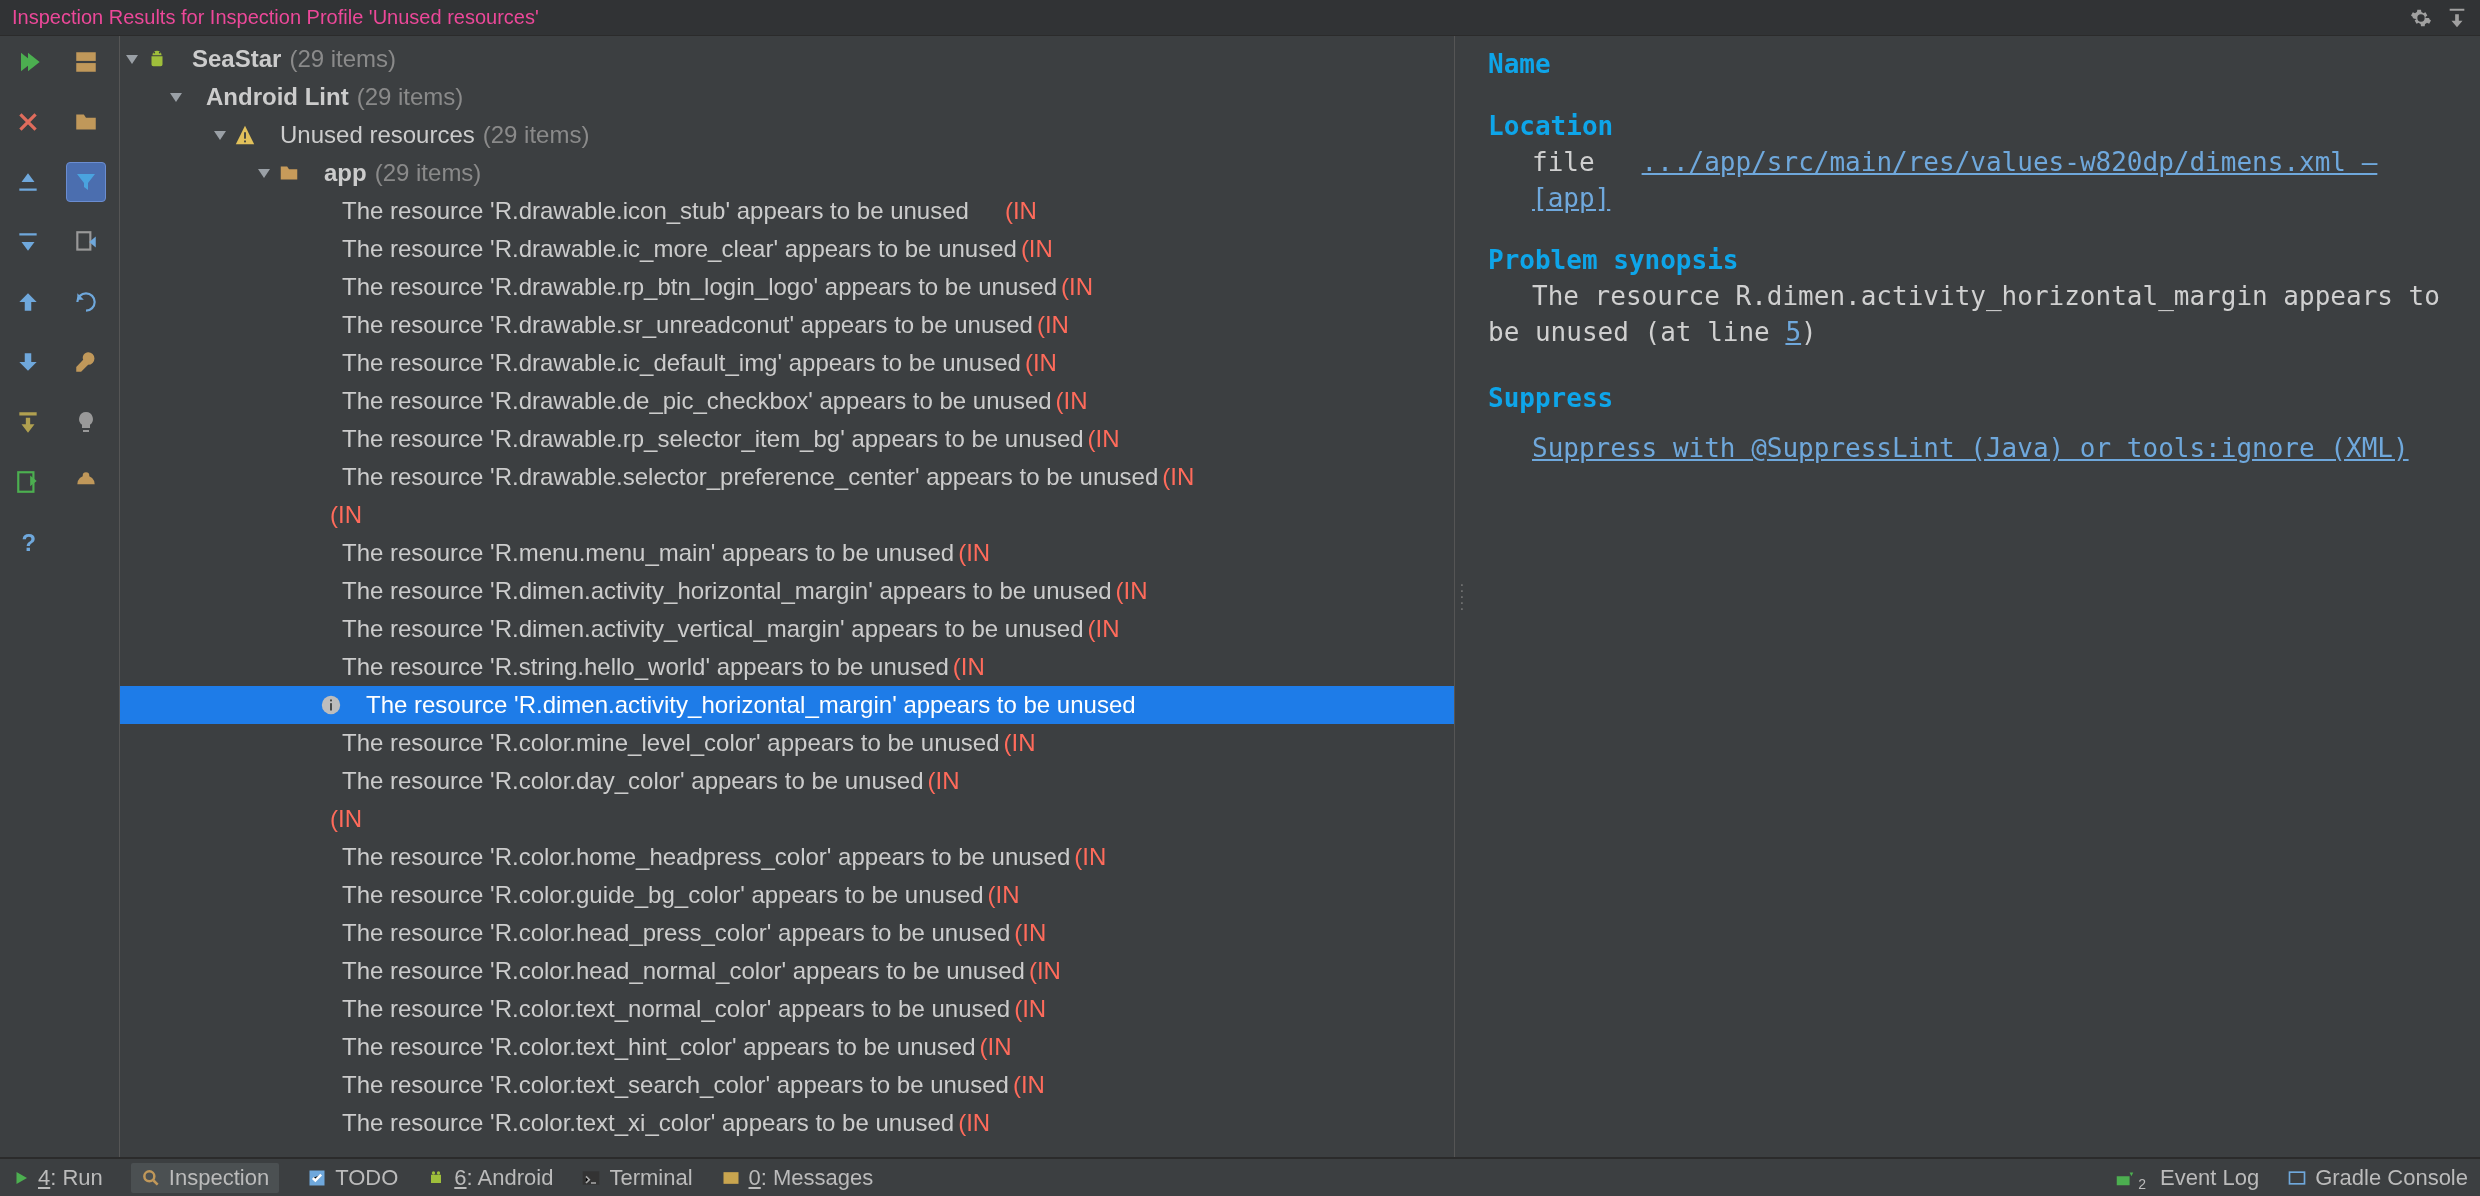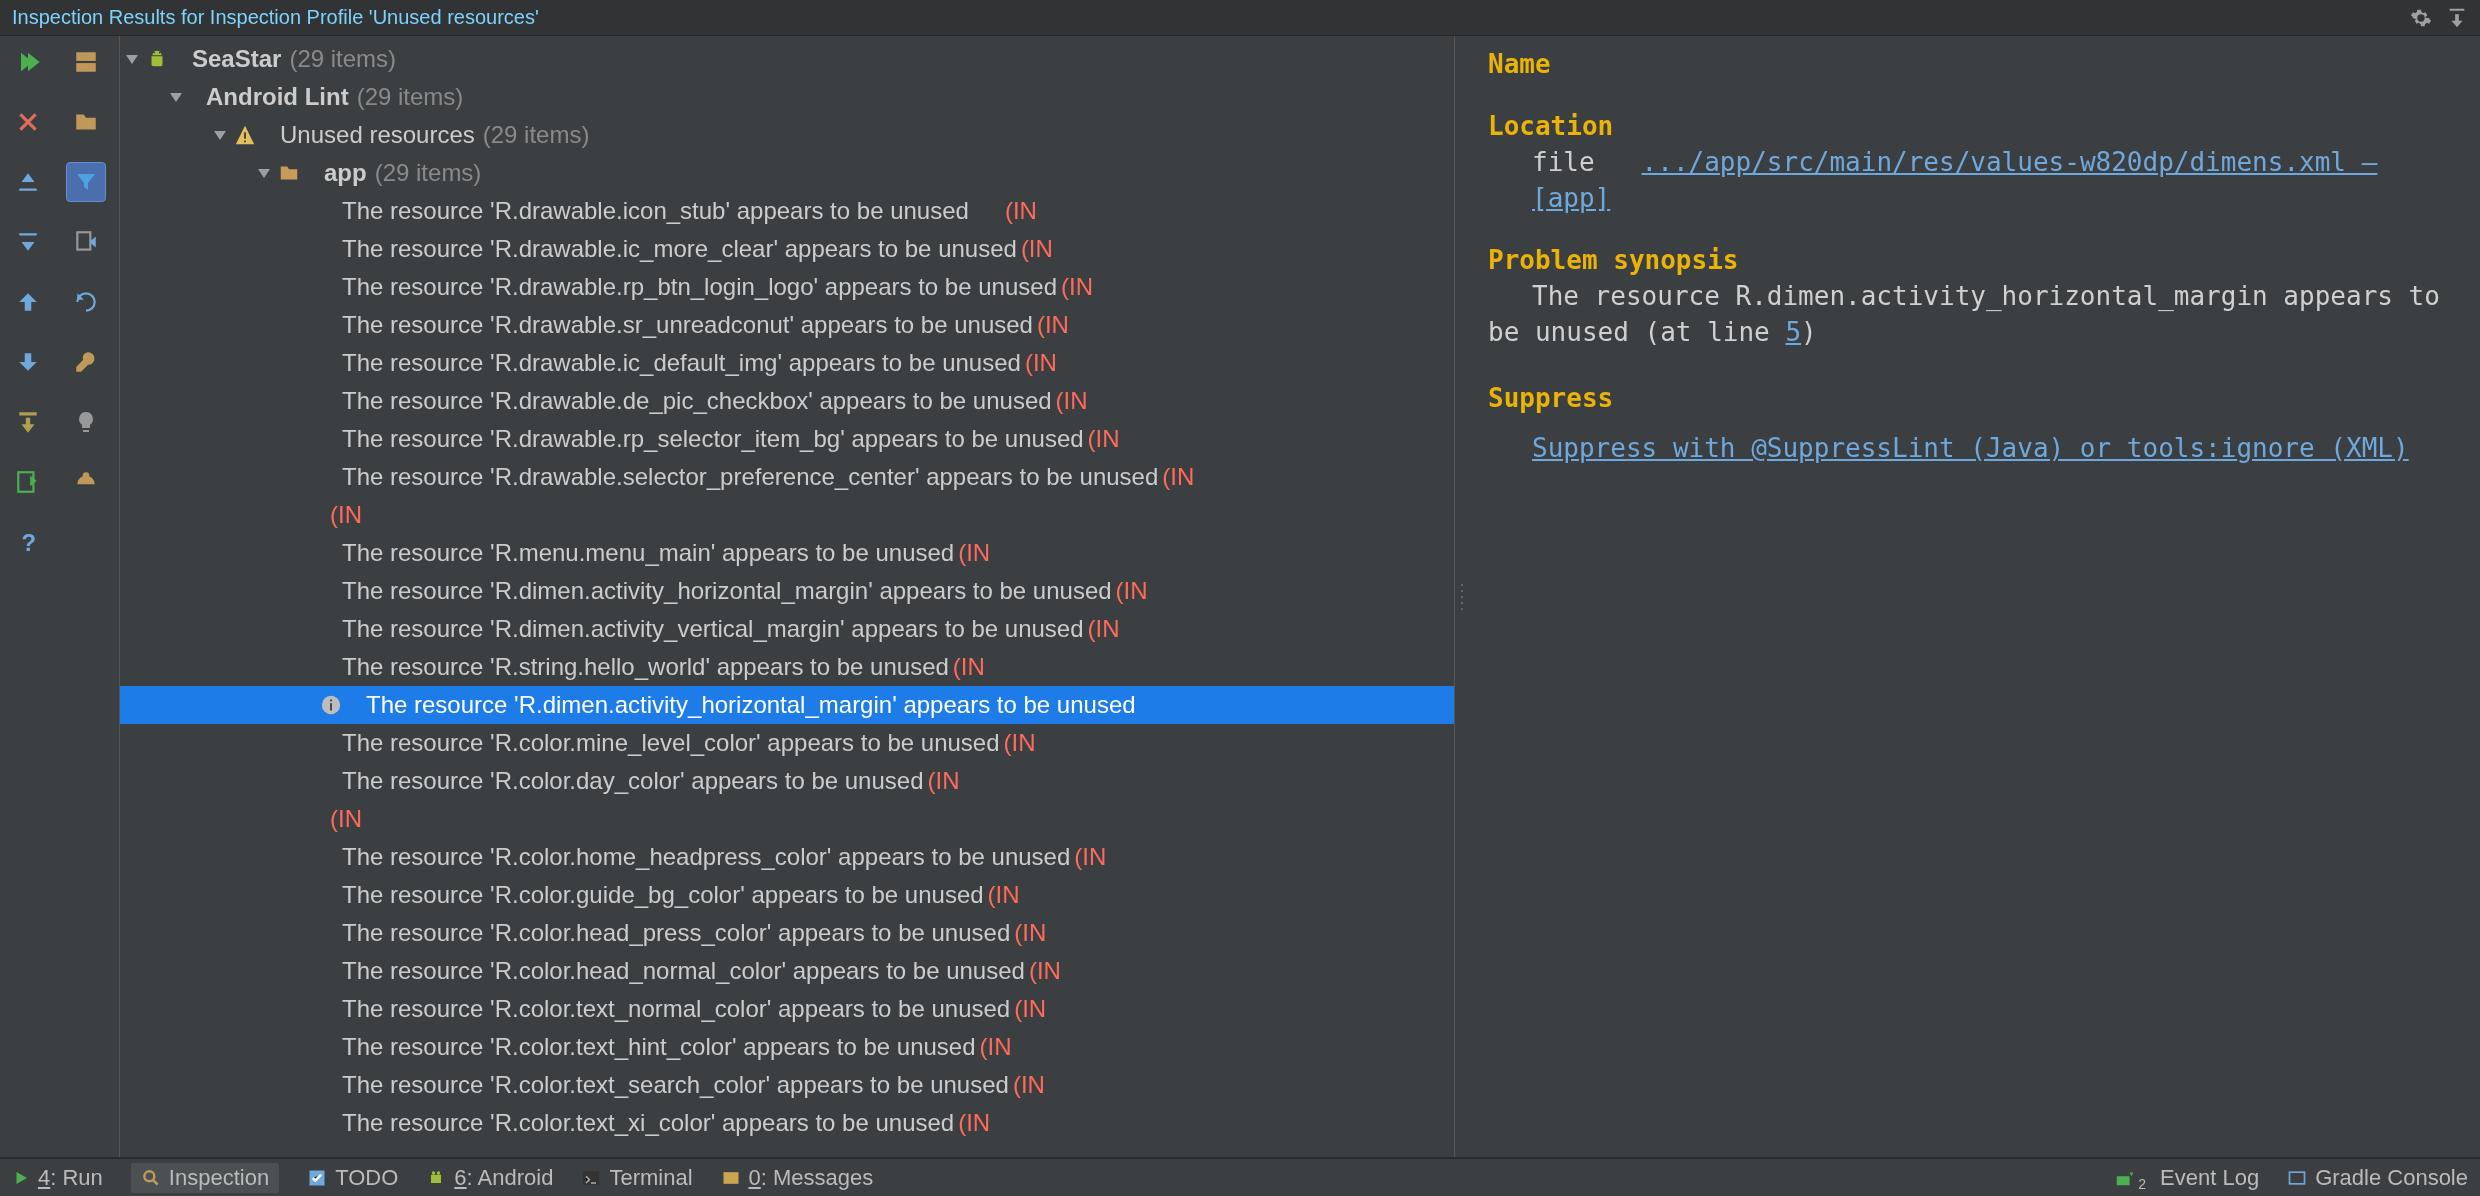--- a/index.html
+++ b/index.html
@@ -20,21 +20,21 @@
 
   
   .titlebar {
     height: 36px;
     background: #313335;
     border-bottom: 1px solid #2b2b2b;
     display: flex;
     align-items: center;
     padding: 0 12px;
     font-size: 20px;
-    color: #7dd3fc;
+    color: #ec4899;
     justify-content: space-between;
   }
   .titlebar-right { display: flex; gap: 14px; }
   .titlebar-right svg { display: block; }
 
   
   .body {
     flex: 1;
     display: flex;
     min-height: 0;
@@ -119,21 +119,21 @@
   
   .detail {
     width: 1010px;
     background: #3c3f41;
     padding: 10px 18px;
     font-family: "Menlo", "Consolas", monospace;
     font-size: 26px;
     line-height: 36px;
     overflow: hidden;
   }
-  .detail .hdr { color: #eab308; font-weight: bold; }
+  .detail .hdr { color: #0ea5e9; font-weight: bold; }
   .detail .val { color: #d0d0d0; padding-left: 44px; }
   .detail .link { color: #6fa8dc; text-decoration: underline; cursor: pointer; }
   .detail .body-text { color: #d0d0d0; }
   .detail .section { margin-bottom: 26px; }
   .detail .indent { padding-left: 44px; }
 
   
   .statusbar {
     height: 38px;
     background: #3c3f41;

